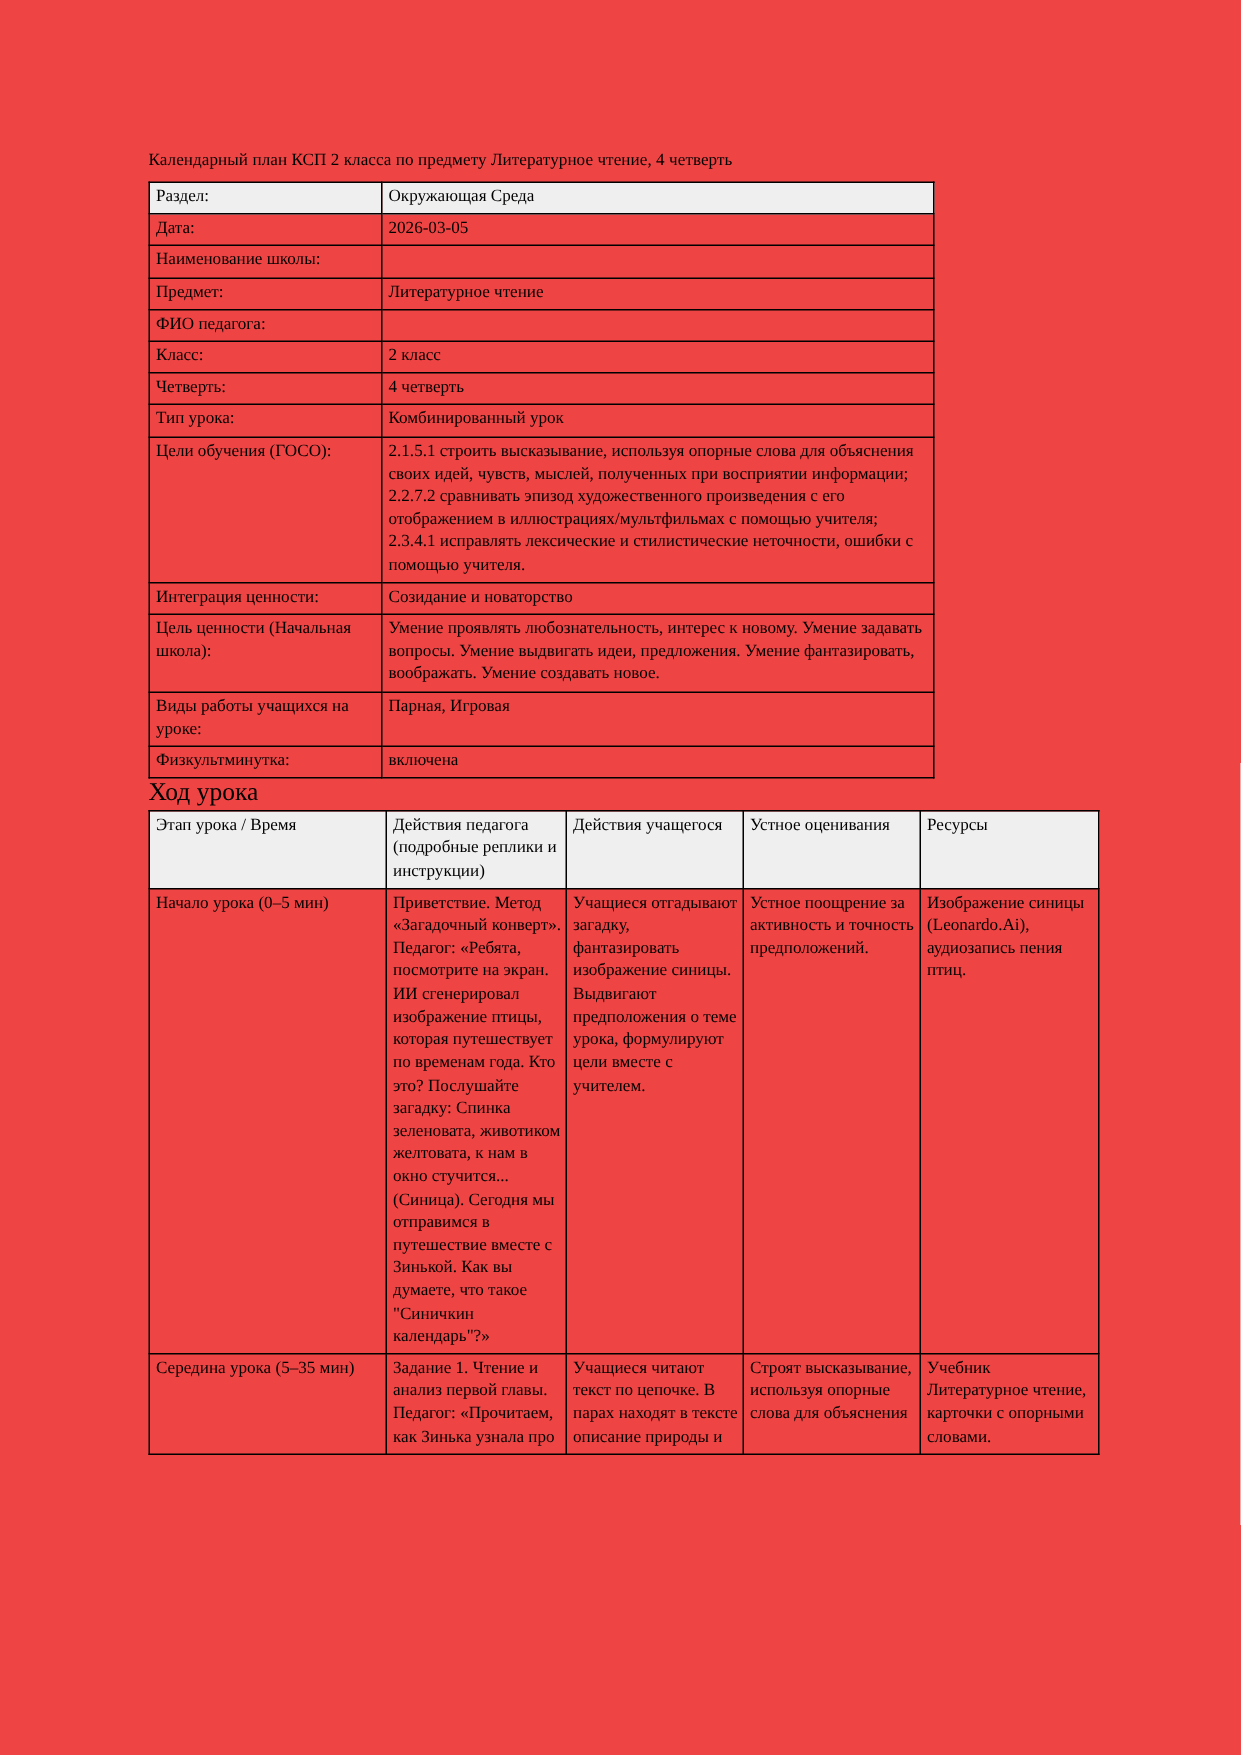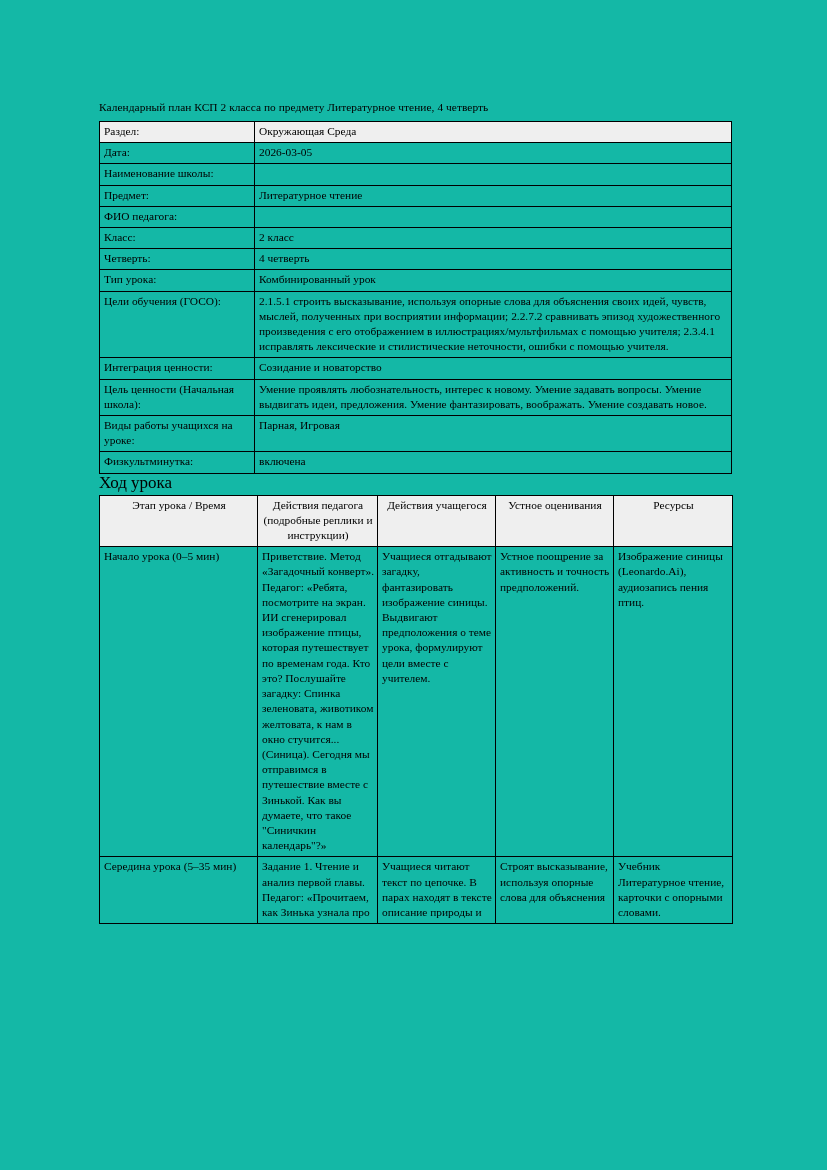--- a/index.html
+++ b/index.html
@@ -14,33 +14,33 @@
     font-family: "Liberation Serif", "DejaVu Serif", serif;
     color: #000000;
     -webkit-font-smoothing: none;
   }
   .page {
     position: relative;
     width: 827px;
     height: 1170px;
     box-sizing: border-box;
     padding: 100px 92px 0 99px;
-    background: #14b8a6;
+    background: #ef4444;
   }
   .doc-title {
     font-size: 11.4px;
     line-height: 15px;
     margin: 0 0 6px 0;
     letter-spacing: 0.05px;
     white-space: nowrap;
   }
   table {
     border-collapse: collapse;
     table-layout: fixed;
-    width: 633px;
+    width: 524px;
     font-size: 11.4px;
   }
   table.meta-table td,
   table.flow-table td,
   table.flow-table th {
     border: 1px solid #000000;
     vertical-align: top;
     padding: 2px 3px 3px 4px;
     line-height: 15.2px;
     word-wrap: break-word;
@@ -49,21 +49,21 @@
   }
   table.meta-table td.label {
     width: 155px;
   }
   table.meta-table tr.shaded td,
   table.flow-table tr.header-row th {
     background: #efefef;
   }
   table.flow-table th {
     font-weight: normal;
-    text-align: center;
+    text-align: left;
   }
   .section-caption {
     font-size: 17px;
     line-height: 15px;
     margin: 1px 0 5px 0;
   }
   .c-stage   { width: 158px; }
   .c-teacher { width: 120px; }
   .c-student { width: 118px; }
   .c-assess  { width: 118px; }

